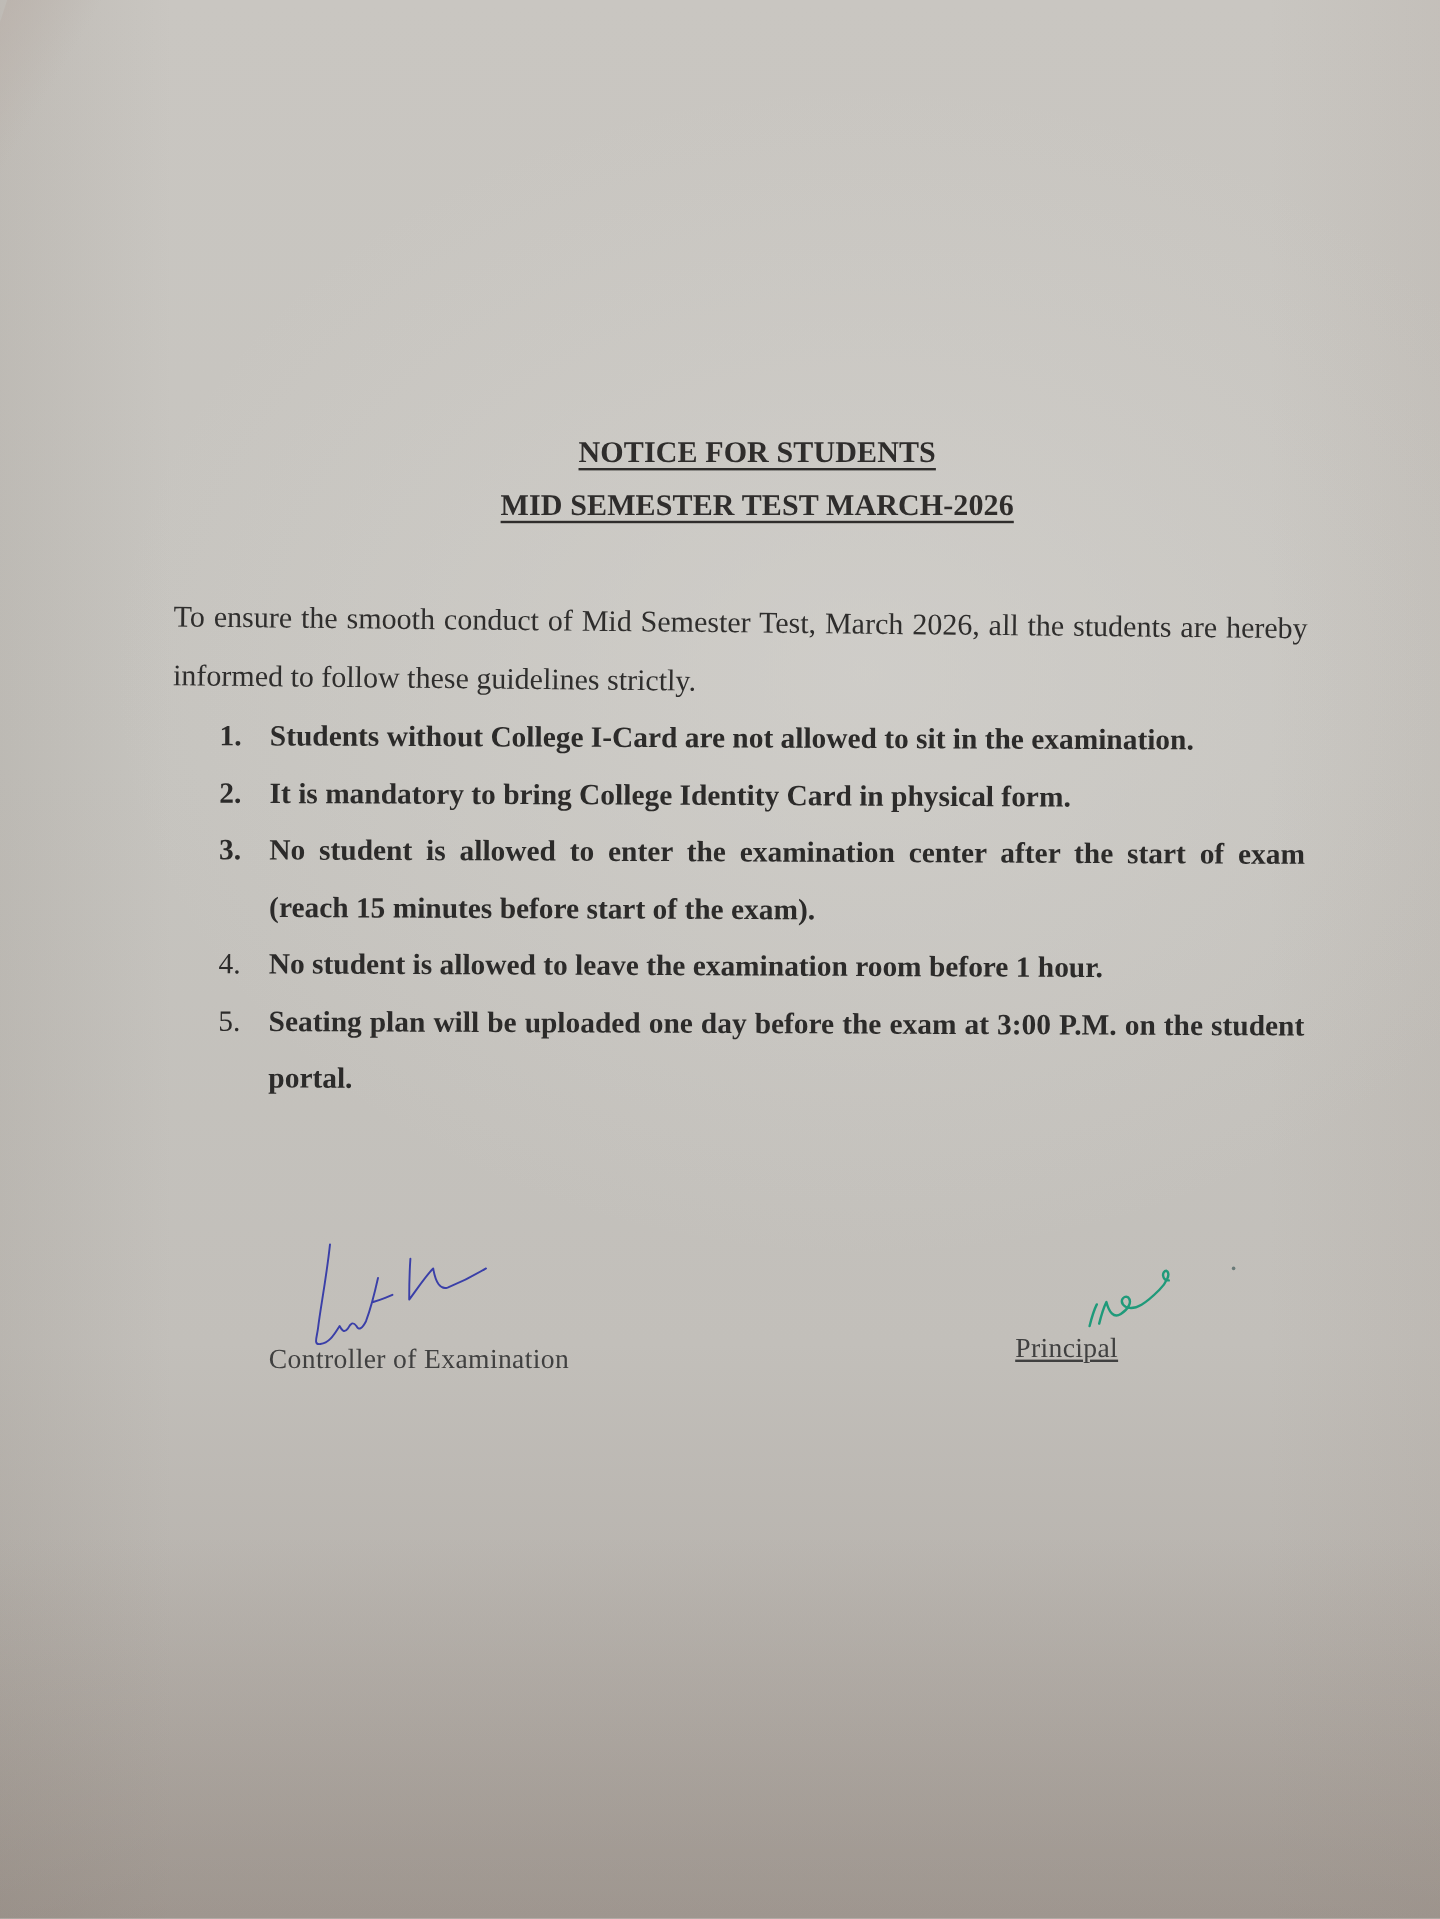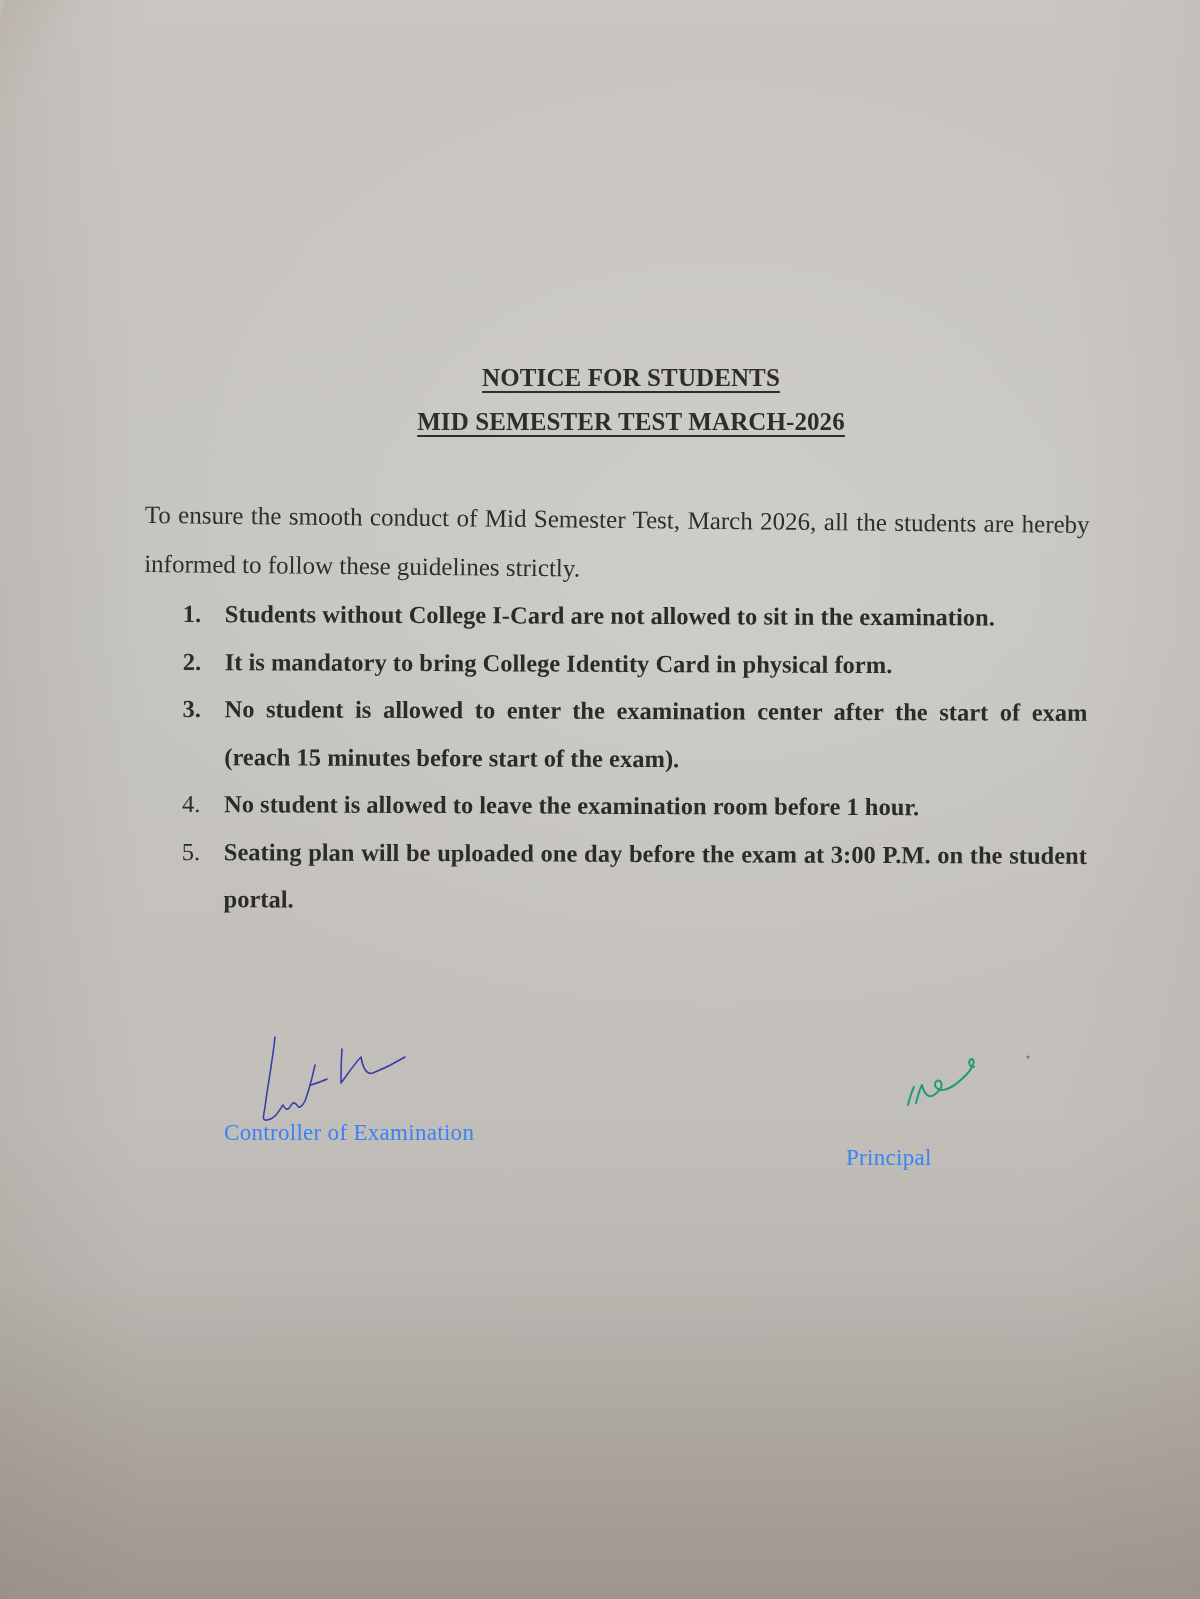--- a/index.html
+++ b/index.html
@@ -93,24 +93,24 @@
       text-align: justify;
       text-align-last: left;
     }
     .guidelines li.light .num {
       font-weight: normal;
     }
 
     .signature-block {
       position: absolute;
       font-size: 23px;
-      color: #3b82f6;
+      color: #404040;
     }
     .sig-controller { left: 224px; top: 1120px; }
-    .sig-principal { left: 846px; top: 1145px; }
+    .sig-principal { left: 846px; top: 1111px; text-decoration: underline; }
     .sig-label {
       letter-spacing: 0.3px;
     }
     .sig-svg {
       position: absolute;
     }
   </style>
 </head>
 <body>
 

